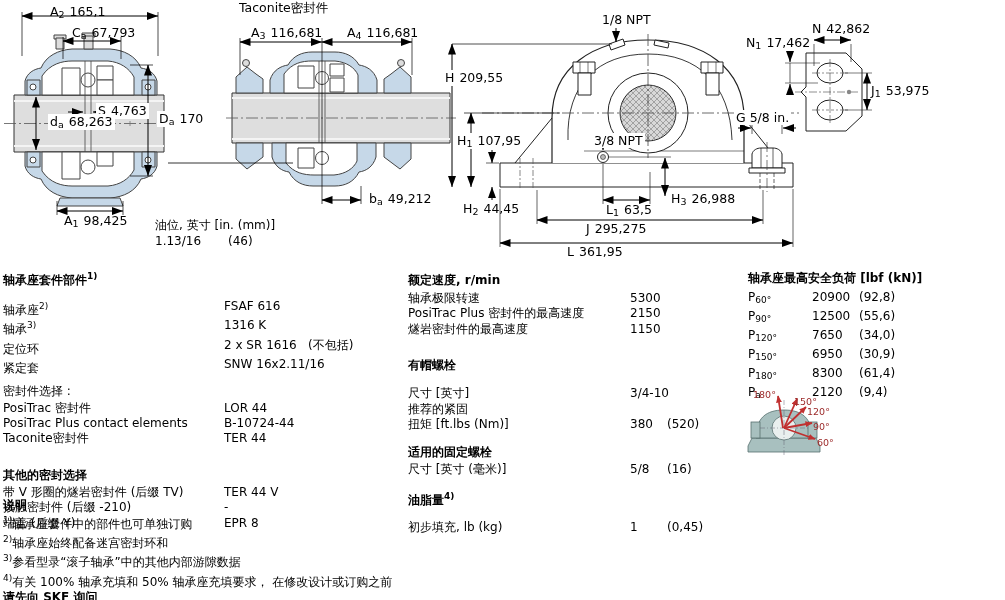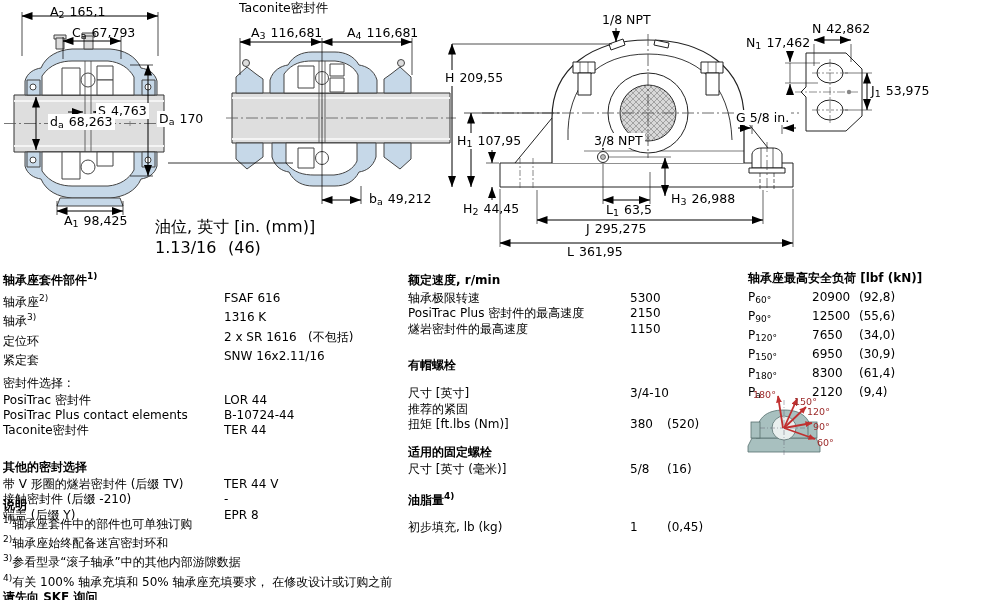--- a/index.html
+++ b/index.html
@@ -240,42 +240,42 @@
 <span class="dim" style="left:72px;top:25px"><span>C</span><sub>a</sub><span class="dv">67,793</span></span>
 <span class="dim wbg" style="left:96px;top:103px"><span>S</span><sub></sub><span class="dv">4,763</span></span>
 <span class="dim wbg" style="left:48px;top:114px"><span>d</span><sub>a</sub><span class="dv">68,263</span></span>
 <span class="dim wbg" style="left:157px;top:111px"><span>D</span><sub>a</sub><span class="dv">170</span></span>
 <span class="dim" style="left:64px;top:213px"><span>A</span><sub>1</sub><span class="dv">98,425</span></span>
 
 <span class="lab" style="left:239px;top:0px">Taconite密封件</span>
 <span class="dim" style="left:251px;top:25px"><span>A</span><sub>3</sub><span class="dv">116,681</span></span>
 <span class="dim" style="left:347px;top:25px"><span>A</span><sub>4</sub><span class="dv">116,681</span></span>
 <span class="dim wbg" style="left:367px;top:191px"><span>b</span><sub>a</sub><span class="dv">49,212</span></span>
-<div class="abs" style="left:155px;top:217px;font-size:16px;white-space:nowrap">
+<div class="abs" style="left:155px;top:217px;font-size:12px;white-space:nowrap">
   <div>油位, 英寸 [in. (mm)]</div>
   <div><span style="display:inline-block;min-width:73px">1.13/16</span><span>(46)</span></div>
 </div>
 
 <span class="lab" style="left:602px;top:12px">1/8 NPT</span>
 <span class="lab wbg" style="left:592px;top:133px">3/8 NPT</span>
 <span class="lab wbg" style="left:734px;top:110px">G 5/8 in.</span>
 <span class="dim wbg" style="left:443px;top:70px"><span>H</span><sub></sub><span class="dv">209,55</span></span>
 <span class="dim wbg" style="left:455px;top:133px"><span>H</span><sub>1</sub><span class="dv">107,95</span></span>
 <span class="dim" style="left:463px;top:201px"><span>H</span><sub>2</sub><span class="dv">44,45</span></span>
 <span class="dim" style="left:606px;top:202px"><span>L</span><sub>1</sub><span class="dv">63,5</span></span>
 <span class="dim" style="left:671px;top:191px"><span>H</span><sub>3</sub><span class="dv">26,988</span></span>
 <span class="dim wbg" style="left:584px;top:221px"><span>J</span><sub></sub><span class="dv">295,275</span></span>
 <span class="dim wbg" style="left:565px;top:244px"><span>L</span><sub></sub><span class="dv">361,95</span></span>
 <span class="dim" style="left:812px;top:21px"><span>N</span><sub></sub><span class="dv">42,862</span></span>
 <span class="dim" style="left:746px;top:35px"><span>N</span><sub>1</sub><span class="dv">17,462</span></span>
 <span class="dim" style="left:871px;top:83px"><span>J</span><sub>1</sub><span class="dv">53,975</span></span>
 
 <div class="sect" style="left:3px;top:268px;width:400px">
   <div class="st"><span>轴承座套件部件</span><sup>1)</sup></div>
-  <div style="margin-top:3px">
+  <div style="margin-top:11px">
     <div class="trow">
         <span class="tl"><span>轴承座</span><sup>2)</sup></span>
         <span class="tv1">FSAF 616</span>
         <span class="tn"></span>
       </div>
     <div class="trow">
         <span class="tl"><span>轴承</span><sup>3)</sup></span>
         <span class="tv1">1316 K</span>
         <span class="tn"></span>
       </div>

